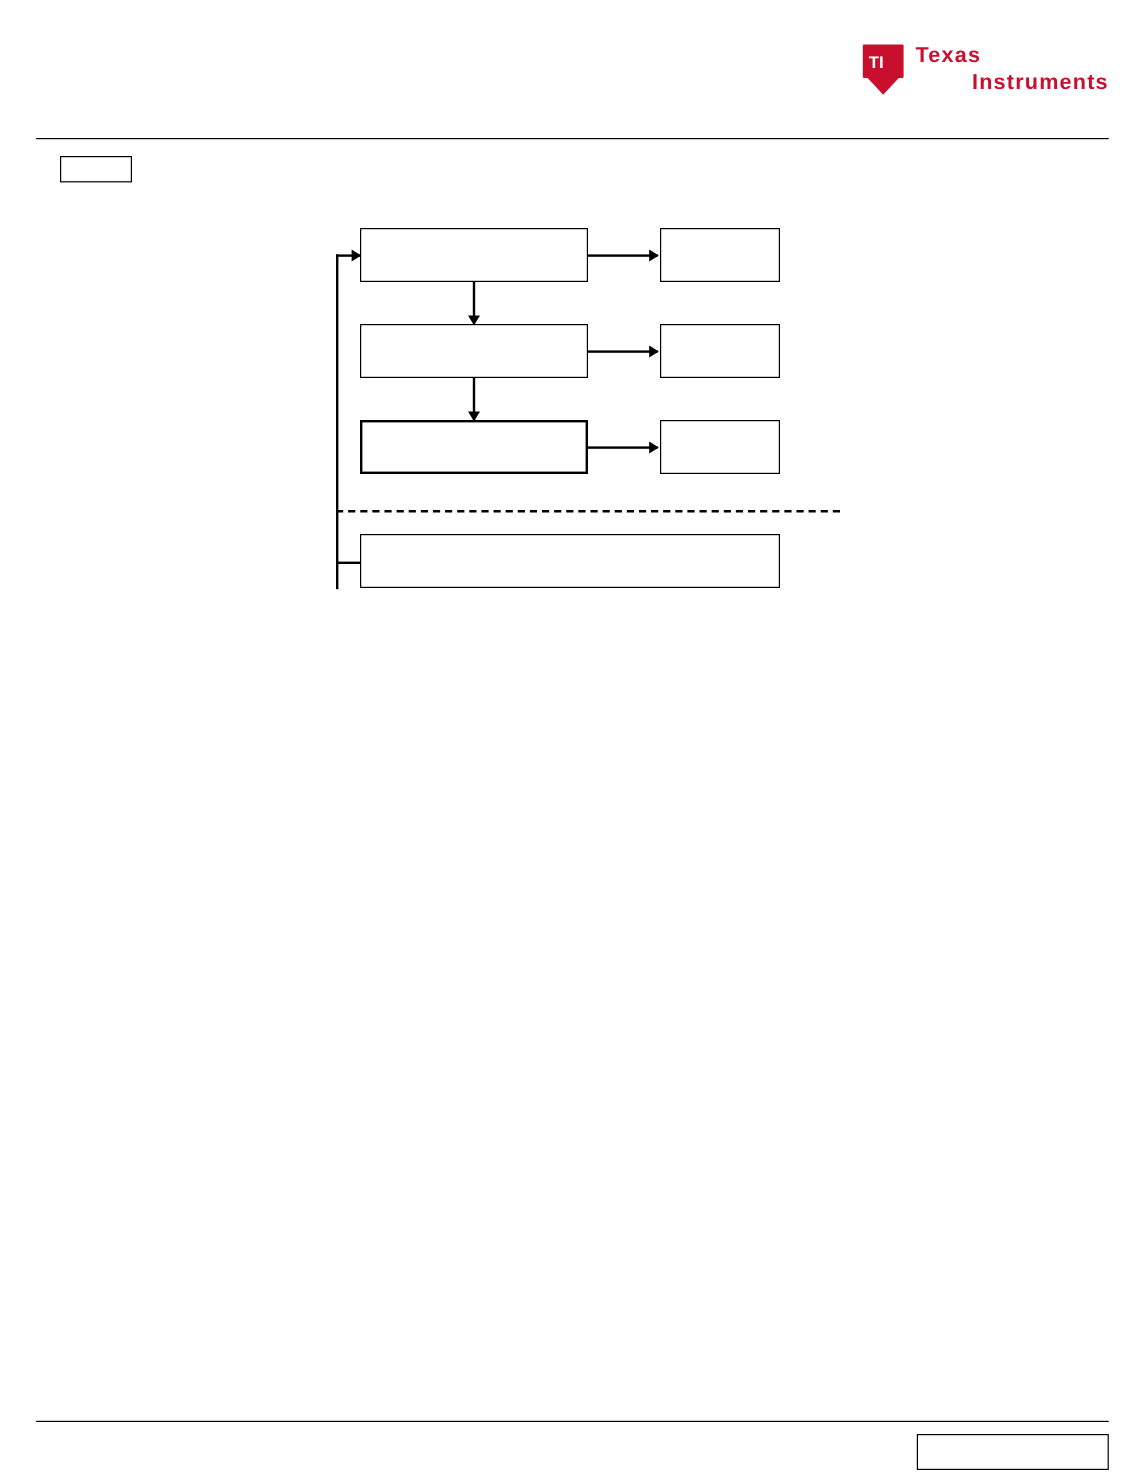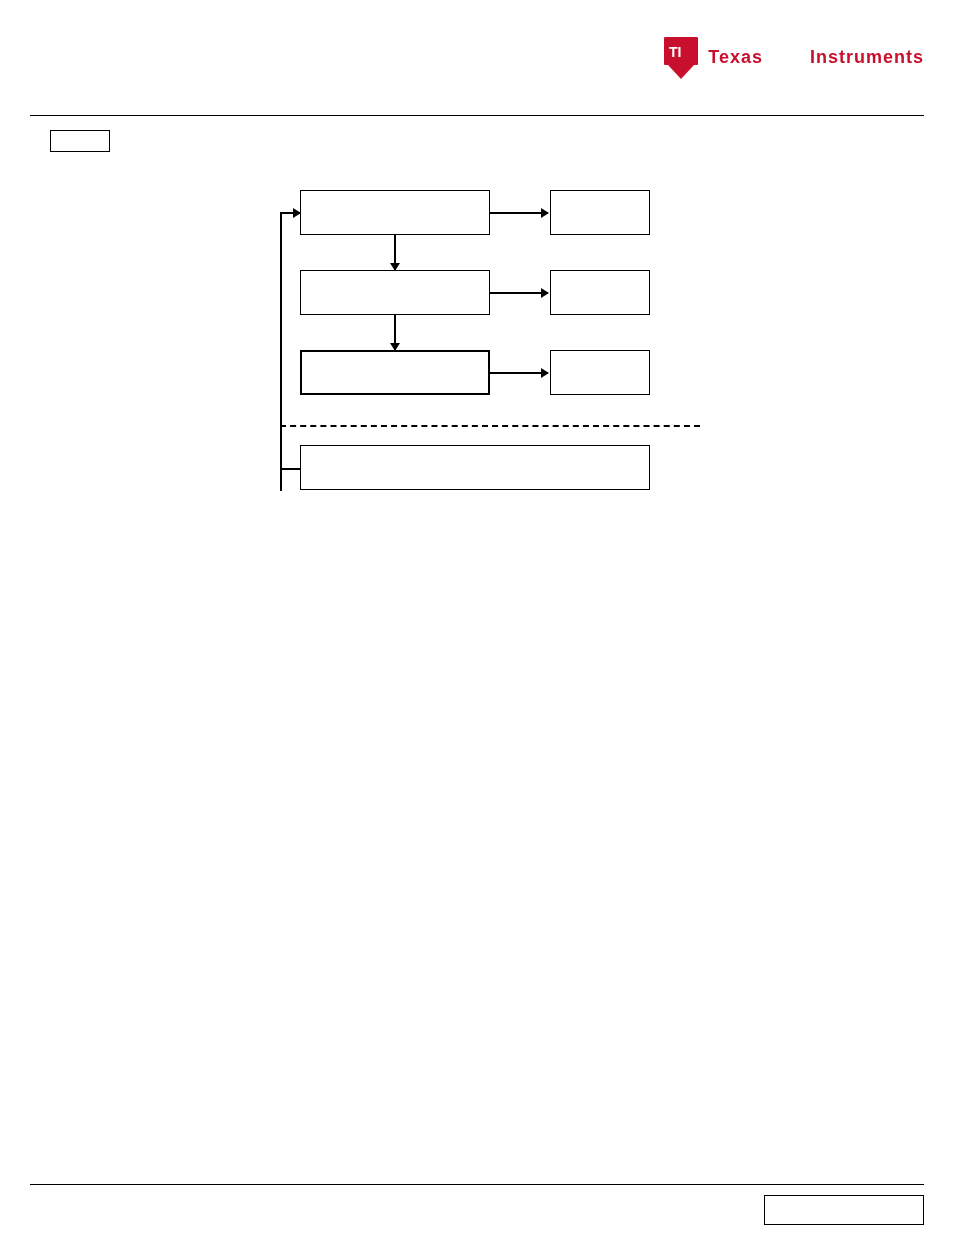--- a/index.html
+++ b/index.html
@@ -31,20 +31,21 @@
     }
 
     .ti-logo {
       display: flex;
       align-items: center;
       gap: 8px;
     }
 
     .ti-logo-text {
       display: flex;
+      flex-direction: column;
       line-height: 1.2;
     }
 
     .ti-logo-text .texas {
       font-size: 18px;
       font-weight: bold;
       color: #c8102e;
       letter-spacing: 1px;
     }
 

